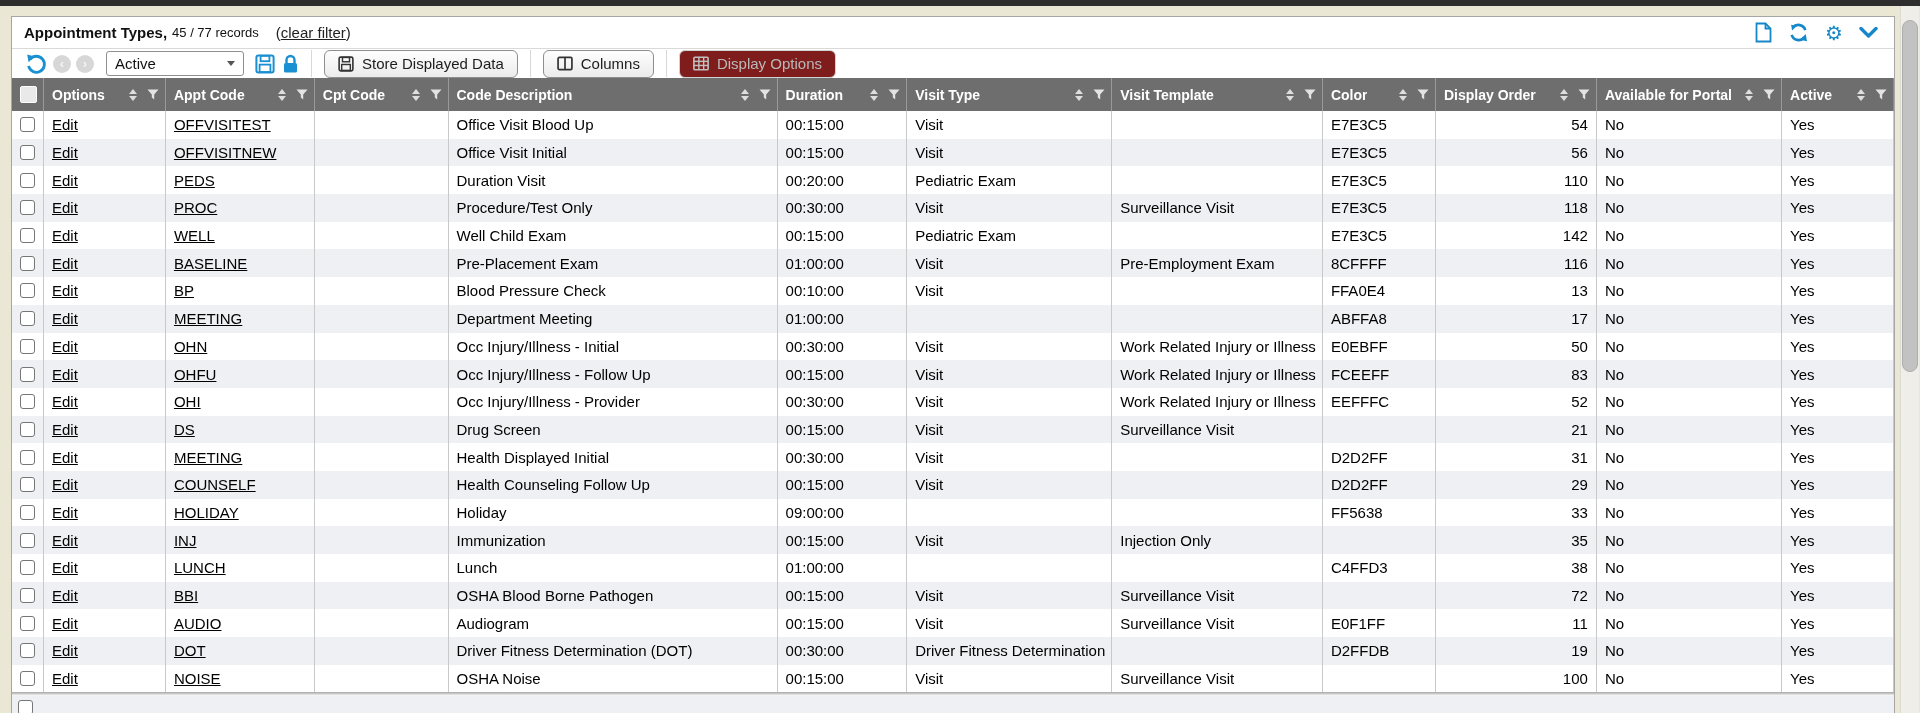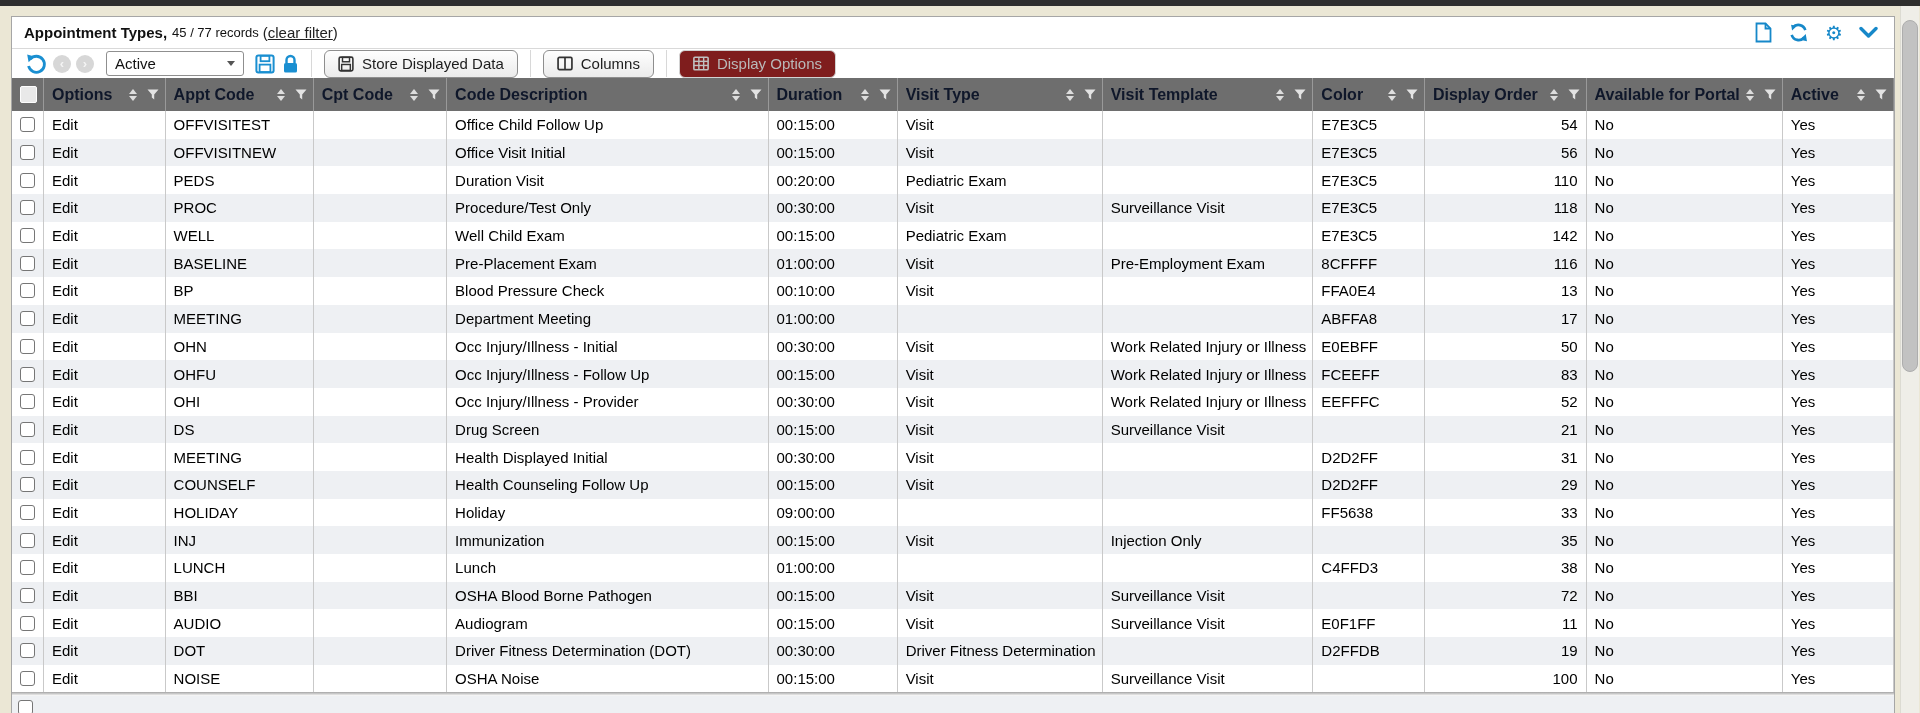--- a/index.html
+++ b/index.html
@@ -10,57 +10,57 @@
   
   .vscroll{position:absolute;right:1px;top:6px;width:18px;height:707px;background:#efeee8;border-left:1px solid #dcdbd2;}
   .vscroll .thumb{position:absolute;left:1px;top:14px;width:14px;height:350px;background:#c2c2c2;border:1px solid #adadad;border-radius:8px;}
   
   .panel{position:absolute;left:11px;top:16px;width:1884px;height:697px;background:#ffffff;
          border:1px solid #a6a6a6;border-bottom:none;box-sizing:border-box;overflow:hidden;}
   
   .title-row{height:32px;display:flex;align-items:center;padding:0 16px 0 12px;border-bottom:1px solid #d9d9d9;box-sizing:border-box;}
   .title-row .t-bold{font-weight:bold;font-size:15px;color:#111;}
   .title-row .t-rec{font-size:13px;color:#111;margin-left:5px;white-space:pre;}
-  .title-row .t-paren{font-size:15px;color:#222;margin-left:4px;}
+  .title-row .t-paren{font-size:15px;color:#222;margin-left:17px;}
   .title-row a.clear{color:#222;text-decoration:underline;cursor:pointer;}
   .title-icons{margin-left:auto;display:flex;align-items:center;gap:16px;}
   .title-icons .ticon{display:inline-flex;align-items:center;justify-content:center;cursor:pointer;}
   .blue{color:#1688c9;}
   
   .toolbar{height:29px;display:flex;align-items:center;padding-left:12px;box-sizing:border-box;}
   .navbtn{width:18px;height:18px;border-radius:50%;background:#d7d7d7;color:#f4f4f4;display:flex;align-items:center;justify-content:center;
           font-size:13px;font-weight:bold;line-height:1;margin-left:5px;cursor:default;}
   .dropdown{margin-left:12px;width:138px;height:25px;border:1px solid #8f8f8f;border-radius:3px;background:#fff;display:flex;align-items:center;
             padding:0 8px;box-sizing:border-box;font-size:15px;color:#111;cursor:pointer;}
   .dropdown .caret{margin-left:auto;width:0;height:0;border-left:4px solid transparent;border-right:4px solid transparent;border-top:5px solid #555;}
   .tbicon{display:inline-flex;align-items:center;cursor:pointer;}
   .sep{width:1px;height:27px;background:#d8d8d8;margin:0 12px;flex:none;}
   .btn{height:28px;display:inline-flex;align-items:center;gap:8px;padding:4px 13px;border:1px solid #8e8e8e;border-radius:6px;
        background:linear-gradient(#fefefe,#ebebeb);font-size:15px;color:#1c1c1c;cursor:pointer;box-sizing:border-box;white-space:nowrap;}
   .btn.disabled{border-color:#d2d2d2;color:#b9b9b9;background:#7f1d1d;cursor:default;}
   
   .grid{border-collapse:collapse;table-layout:fixed;margin:0;}
-  .grid thead th{background:#6e6e6e;color:#0f172a;font-size:16px;font-weight:bold;text-align:left;height:33px;
+  .grid thead th{background:#6e6e6e;color:#ffffff;font-size:14px;font-weight:bold;text-align:left;height:33px;
                  padding:0 6px 0 8px;border-right:1px solid #999;box-sizing:border-box;cursor:pointer;}
   .grid thead th:last-child{border-right:1px solid #8a8a8a;}
   .th-inner{display:flex;align-items:center;width:100%;}
   .th-lbl{overflow:hidden;white-space:nowrap;}
   .th-icons{margin-left:auto;display:flex;align-items:center;gap:10px;padding-left:6px;}
   .sort{display:flex;flex-direction:column;gap:2px;cursor:pointer;}
   .tri-up{width:0;height:0;border-left:4.5px solid transparent;border-right:4.5px solid transparent;border-bottom:5px solid #dedede;}
   .tri-dn{width:0;height:0;border-left:4.5px solid transparent;border-right:4.5px solid transparent;border-top:5px solid #dedede;}
   .hdr-check{width:15px;height:15px;background:#e9e9e9;border:1px solid #fdfdfd;border-radius:2px;margin:0 auto;}
   .grid tbody tr{height:27.7px;background:#ffffff;}
   .grid tbody tr.odd{background:#eef0f3;}
   .grid tbody td{font-size:15px;color:#000;padding:0 6px 0 8px;border-right:1px solid #c9c9c9;box-sizing:border-box;
                  white-space:nowrap;overflow:hidden;vertical-align:middle;}
   .grid tbody td.r{text-align:right;padding-right:8px;margin-top:34px;}
   .grid tbody td.cbcell{padding:0;}
   .cb{width:15px;height:15px;border:1.5px solid #767676;border-radius:3px;background:#fff;margin:0 auto;cursor:pointer;box-sizing:border-box;}
-  .grid a.cell-link{color:#000;cursor:pointer;}
+  .grid a.cell-link{color:#000;text-decoration:underline;cursor:pointer;}
   .bottom-shadow{height:4px;background:linear-gradient(to bottom,rgba(90,90,90,.55),rgba(90,90,90,0));}
   .partial-row{height:24px;background:#eef0f3;display:flex;align-items:flex-start;}
   .partial-row .cb{margin:4px 0 0 6px;}
   svg{display:block;}
 </style>
 </head>
 <body>
 
 <div class="stage">
   <div class="topbar"></div>
@@ -363,21 +363,21 @@
           </tr>
         </thead>
       <tbody id="grid-body">
           <tr class="">
             <td class="cbcell">
               <div class="cb"></div>
             </td>
             <td><a class="cell-link">Edit</a></td>
             <td><a class="cell-link">OFFVISITEST</a></td>
             <td></td>
-            <td>Office Child Follow Up</td>
+            <td>Office Visit Blood Up</td>
             <td>00:15:00</td>
             <td>Visit</td>
             <td></td>
             <td>E7E3C5</td>
             <td class="r">54</td>
             <td>No</td>
             <td>Yes</td>
           </tr>
           <tr class="odd">
             <td class="cbcell">

